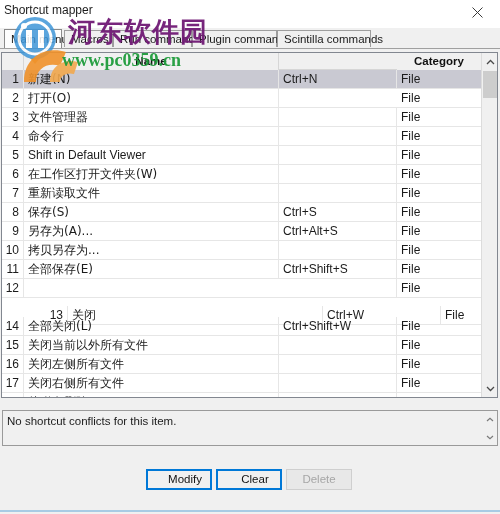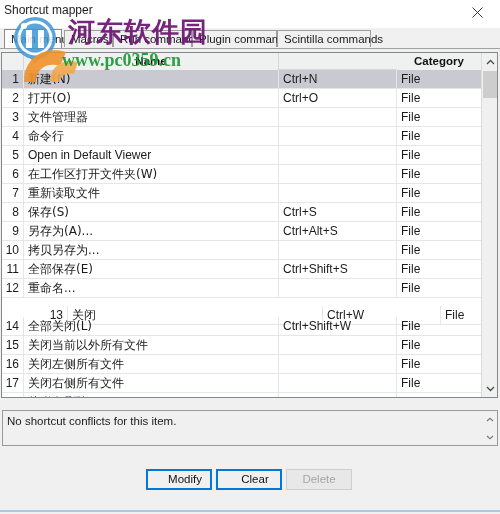--- a/index.html
+++ b/index.html
@@ -119,38 +119,37 @@
     <div class="rows" id="rows">
         <div class="row sel" style="top: 0px;">
           <div class="cell c-idx" style="left: 0px; width: 22px;">1</div>
           <div class="cell c-name cjk" style="left: 22px; width: 255px;">新建(N)</div>
           <div class="cell c-sc" style="left: 277px; width: 118px;">Ctrl+N</div>
           <div class="cell c-cat" style="left: 395px; width: 85px;">File</div>
         </div>
         <div class="row" style="top: 19px;">
           <div class="cell c-idx" style="left: 0px; width: 22px;">2</div>
           <div class="cell c-name cjk" style="left: 22px; width: 255px;">打开(O)</div>
-          <div class="cell c-sc" style="left: 277px; width: 118px;">Ctrl+O</div>
           <div class="cell c-cat" style="left: 395px; width: 85px;">File</div>
         </div>
         <div class="row" style="top: 38px;">
           <div class="cell c-idx" style="left: 0px; width: 22px;">3</div>
           <div class="cell c-name cjk" style="left: 22px; width: 255px;">文件管理器</div>
           <div class="cell c-sc" style="left: 277px; width: 118px;"></div>
           <div class="cell c-cat" style="left: 395px; width: 85px;">File</div>
         </div>
         <div class="row" style="top: 57px;">
           <div class="cell c-idx" style="left: 0px; width: 22px;">4</div>
           <div class="cell c-name cjk" style="left: 22px; width: 255px;">命令行</div>
           <div class="cell c-sc" style="left: 277px; width: 118px;"></div>
           <div class="cell c-cat" style="left: 395px; width: 85px;">File</div>
         </div>
         <div class="row" style="top: 76px;">
           <div class="cell c-idx" style="left: 0px; width: 22px;">5</div>
-          <div class="cell c-name" style="left: 22px; width: 255px;">Open in Default Viewer</div>
+          <div class="cell c-name" style="left: 22px; width: 255px;">Shift in Default Viewer</div>
           <div class="cell c-sc" style="left: 277px; width: 118px;"></div>
           <div class="cell c-cat" style="left: 395px; width: 85px;">File</div>
         </div>
         <div class="row" style="top: 95px;">
           <div class="cell c-idx" style="left: 0px; width: 22px;">6</div>
           <div class="cell c-name cjk" style="left: 22px; width: 255px;">在工作区打开文件夹(W)</div>
           <div class="cell c-sc" style="left: 277px; width: 118px;"></div>
           <div class="cell c-cat" style="left: 395px; width: 85px;">File</div>
         </div>
         <div class="row" style="top: 114px;">
@@ -178,21 +177,20 @@
           <div class="cell c-cat" style="left: 395px; width: 85px;">File</div>
         </div>
         <div class="row" style="top: 190px;">
           <div class="cell c-idx" style="left: 0px; width: 22px;">11</div>
           <div class="cell c-sc" style="left: 277px; width: 118px;">Ctrl+Shift+S</div>
           <div class="cell c-name cjk" style="left: 22px; width: 255px;">全部保存(E)</div>
           <div class="cell c-cat" style="left: 395px; width: 85px;">File</div>
         </div>
         <div class="row" style="top: 209px;">
           <div class="cell c-idx" style="left: 0px; width: 22px;">12</div>
-          <div class="cell c-name cjk" style="left: 22px; width: 255px;">重命名...</div>
           <div class="cell c-sc" style="left: 277px; width: 118px;"></div>
           <div class="cell c-cat" style="left: 395px; width: 85px;">File</div>
         </div>
         <div class="row" style="top: 236px; margin-left: 44px;">
           <div class="cell c-idx" style="left: 0px; width: 22px;">13</div>
           <div class="cell c-name cjk" style="left: 22px; width: 255px;">关闭</div>
           <div class="cell c-sc" style="left: 277px; width: 118px;">Ctrl+W</div>
           <div class="cell c-cat" style="left: 395px; width: 85px;">File</div>
         </div>
         <div class="row" style="top: 247px;">

